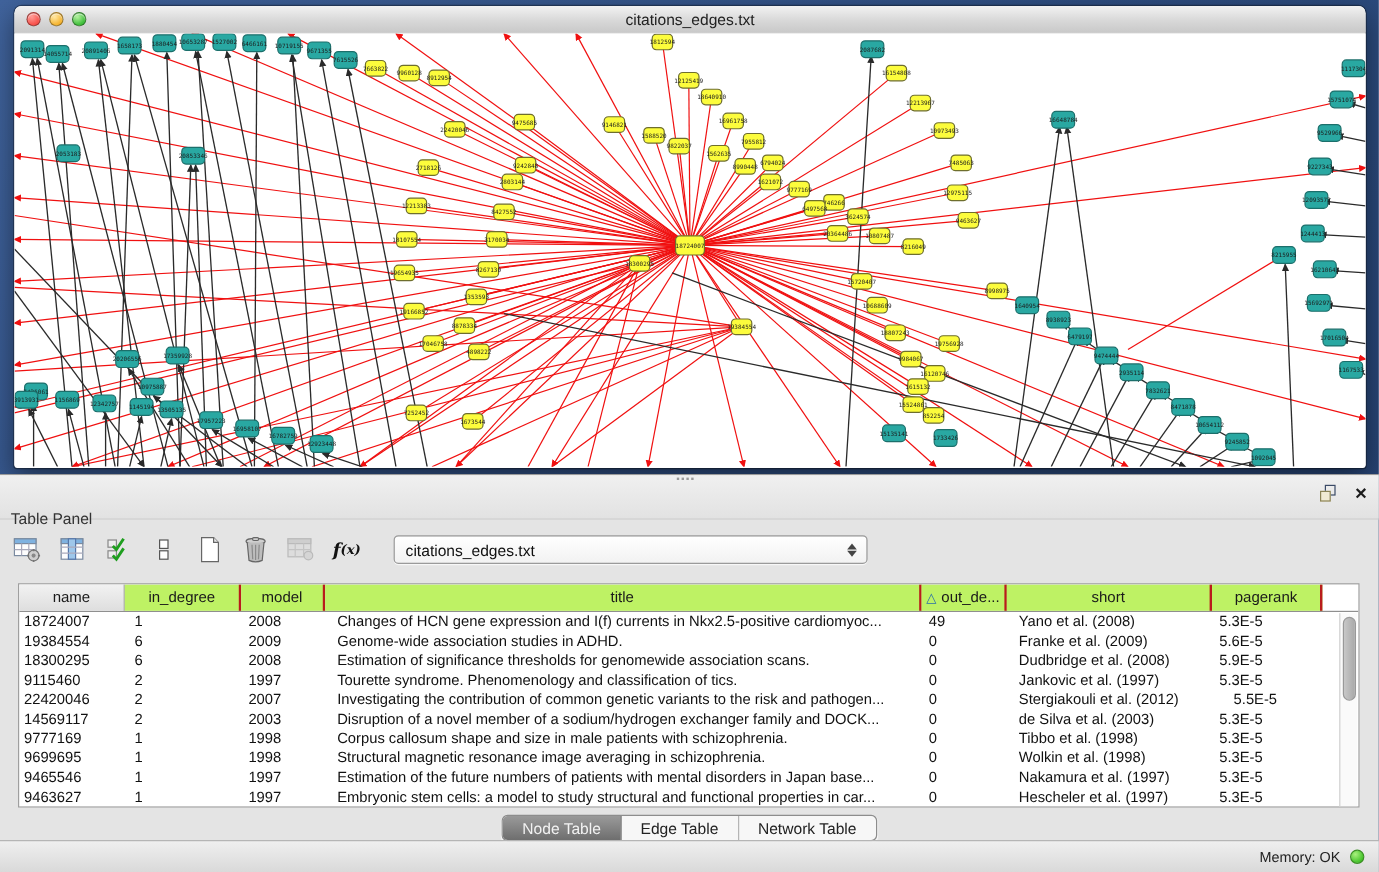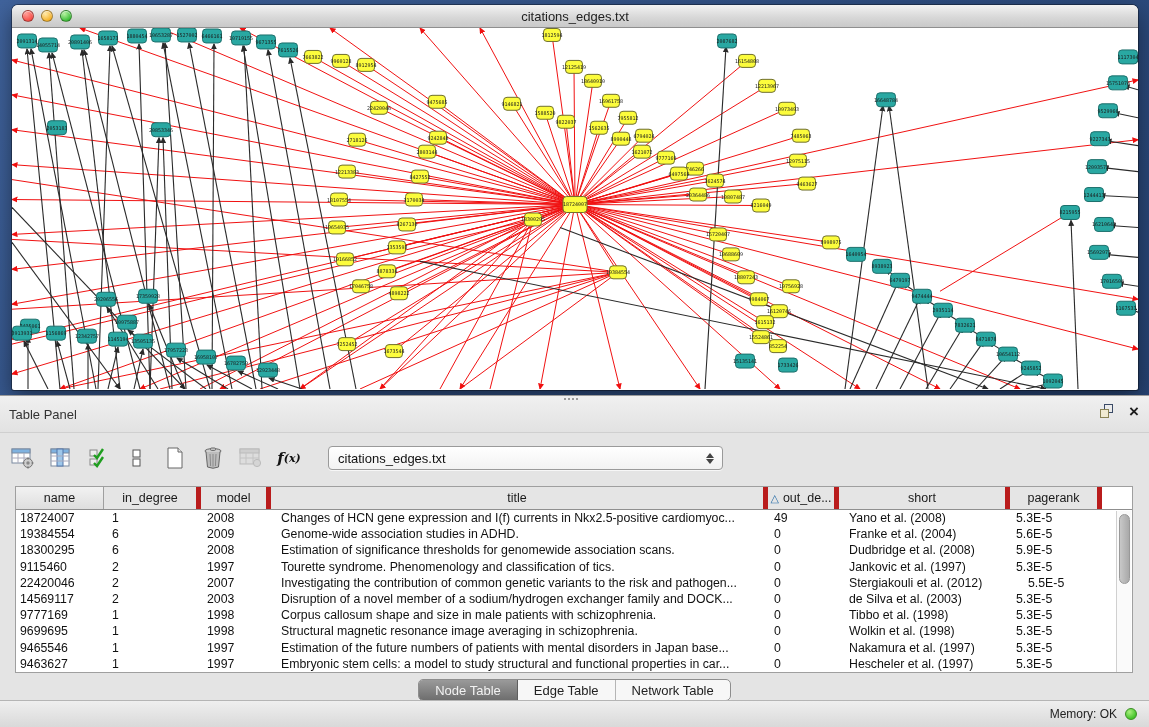--- a/index.html
+++ b/index.html
@@ -27,21 +27,21 @@
 
   .edge-red { stroke:#f01010; stroke-width:1; fill:none; }
   .edge-black { stroke:#2a2a2a; stroke-width:1.1; fill:none; }
   .node-label { font-family:"DejaVu Sans Mono", monospace; font-size:5px; fill:#1c1c1c; text-anchor:middle; }
 
   
   .table-panel { position:absolute; left:0; top:395px; width:1149px; height:332px;
     background:#e4e4e4; border-top:1px solid #9a9a9a; }
   .panel-header { position:relative; height:37px; background:linear-gradient(#f0f0f0,#e2e2e2);
     border-bottom:1px solid #cfcfcf; }
-  .panel-title { position:absolute; left:9px; top:11px; font-size:13px; color:#333; }
+  .panel-title { position:absolute; left:9px; top:29px; font-size:13px; color:#333; }
   .grip { position:absolute; left:563px; top:2px; width:16px; height:6px; opacity:.55; }
   .grip i { display:inline-block; width:2px; height:2px; background:#555; margin:0 1px; vertical-align:top; }
   .panel-hdr-icons { position:absolute; right:10px; top:8px; display:flex; gap:14px; align-items:center; }
   .float-icon { position:relative; width:15px; height:15px; }
   .float-icon .sq1 { position:absolute; left:4px; top:0; width:9px; height:9px; border:1.5px solid #3a4a66; }
   .float-icon .sq2 { position:absolute; left:0; top:5px; width:9px; height:9px; border:1.5px solid #8a8355; background:#f0ead2; }
   .close-x { font-size:17px; font-weight:bold; color:#1c1c1c; line-height:15px; cursor:default; }
 
   .toolbar { position:absolute; left:10px; top:44px; width:1129px; height:36px; display:flex; align-items:center; }
   .tb-icon { margin-right:12px; display:flex; align-items:center; justify-content:center; width:26px; height:26px; }
@@ -50,21 +50,21 @@
     box-shadow:0 1px 0 rgba(255,255,255,.7); }
   .combo span.val { margin-left:9px; font-size:13px; color:#111; flex:1; }
   .combo .arrows { width:16px; display:flex; flex-direction:column; align-items:center; gap:1px; margin-right:4px; }
   .combo .arrows b { width:0; height:0; border-left:4px solid transparent; border-right:4px solid transparent; }
   .combo .arrows b.up { border-bottom:5px solid #444; }
   .combo .arrows b.down { border-top:5px solid #444; }
 
   .table-box { position:absolute; left:15px; top:90px; width:1118px; height:187px;
     background:#fff; border:1px solid #9f9f9f; overflow:hidden; }
   .thead { display:flex; height:23px; border-bottom:1px solid #8f8f8f; font-size:12.5px; color:#1a1a1a; }
-  .th { background:#e5e5e5; border-right:5px solid #b91c1c; display:flex; align-items:center;
+  .th { background:#bef264; border-right:2px solid #b91c1c; display:flex; align-items:center;
     justify-content:center; overflow:hidden; white-space:nowrap; }
   .th.first { background:linear-gradient(#f2f2f2,#dedede); border-right:1px solid #9f9f9f; }
   .th .sort { color:#2a6fa8; margin-right:4px; font-size:11px; }
   .tbody { position:relative; }
   .tr { display:flex; height:16.2px; font-size:12.3px; color:#111; align-items:center; }
   .td { overflow:hidden; white-space:nowrap; }
   .vscroll { position:absolute; right:1px; top:24px; width:15px; height:161px;
     background:#fafafa; border-left:1px solid #d0d0d0; }
   .vthumb { position:absolute; left:2px; top:3px; width:11px; height:70px; border-radius:6px;
     background:linear-gradient(90deg,#c8c8c8,#a9a9a9); border:1px solid #999; }
@@ -856,21 +856,21 @@
           <div class="td" style="width: 71px; padding-left: 6px;">49</div>
           <div class="td" style="width: 171px; padding-left: 10px;">Yano et al. (2008)</div>
           <div class="td" style="width: 92px; padding-left: 6px;">5.3E-5</div>
         </div>
         <div class="tr">
           <div class="td" style="width: 88px; padding-left: 4px;">19384554</div>
           <div class="td" style="width: 97px; padding-left: 8px;">6</div>
           <div class="td" style="width: 70px; padding-left: 6px;">2009</div>
           <div class="td" style="width: 497px; padding-left: 10px;">Genome-wide association studies in ADHD.</div>
           <div class="td" style="width: 71px; padding-left: 6px;">0</div>
-          <div class="td" style="width: 171px; padding-left: 10px;">Franke et al. (2004)</div>
+          <div class="td" style="width: 171px; padding-left: 10px;">Franke et al. (2009)</div>
           <div class="td" style="width: 92px; padding-left: 6px;">5.6E-5</div>
         </div>
         <div class="tr">
           <div class="td" style="width: 88px; padding-left: 4px;">18300295</div>
           <div class="td" style="width: 97px; padding-left: 8px;">6</div>
           <div class="td" style="width: 70px; padding-left: 6px;">2008</div>
           <div class="td" style="width: 497px; padding-left: 10px;">Estimation of significance thresholds for genomewide association scans.</div>
           <div class="td" style="width: 71px; padding-left: 6px;">0</div>
           <div class="td" style="width: 171px; padding-left: 10px;">Dudbridge et al. (2008)</div>
           <div class="td" style="width: 92px; padding-left: 6px;">5.9E-5</div>

